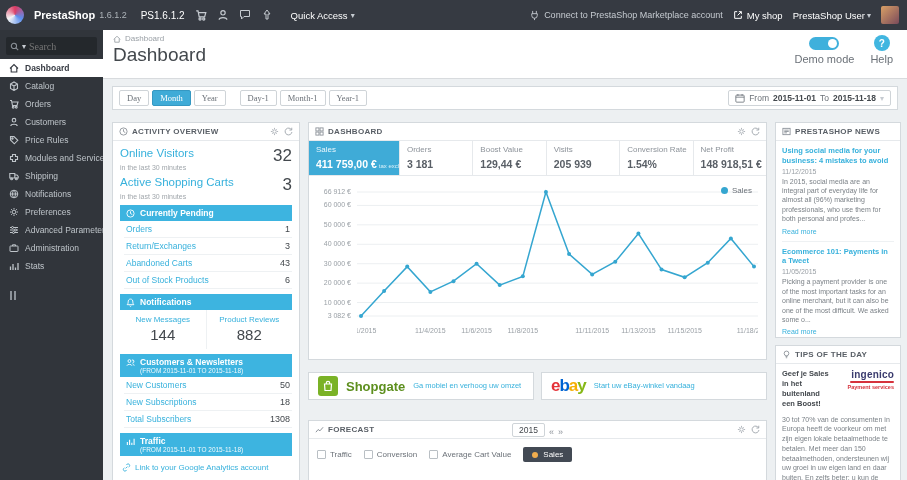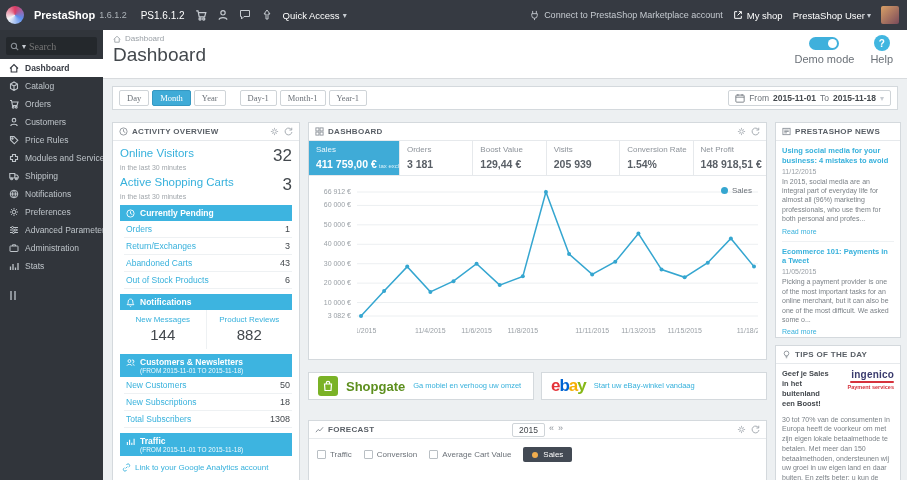--- a/index.html
+++ b/index.html
@@ -10,21 +10,21 @@
   button{font-family:Liberation Serif, serif}
 
   
   .topbar{position:absolute;top:0;left:0;width:100%;height:30px;background:#363a42;display:flex;align-items:center;justify-content:space-between;color:#fff;z-index:30;padding:0 8px 0 6px}
   .tb-left,.tb-right{display:flex;align-items:center;gap:10px}
   .logo{width:18px;height:18px;border-radius:50%;background:conic-gradient(#dd3b63,#5b8ff0,#f4f4f4,#dd3b63);flex:0 0 auto}
   .brand{font-weight:bold;font-size:11px}
   .ver{font-size:9px;color:#aeb4ba;margin-left:-6px}
   .shopname{font-size:10px;margin-left:4px}
   .tb-ic{color:#c6cbd1;cursor:pointer}
-  .quick{font-size:9.5px;margin-left:0;display:flex;align-items:center;gap:3px;cursor:pointer}
+  .quick{font-size:9.5px;margin-left:8px;display:flex;align-items:center;gap:3px;cursor:pointer}
   .caret{font-size:8px;color:#c6cbd1}
   .mk{display:flex;align-items:center;gap:4px;font-size:9px;color:#c6cbd1;cursor:pointer}
   .myshop{font-size:9.5px;display:flex;gap:4px;align-items:center;cursor:pointer}
   .usermenu{font-size:9.5px;display:flex;gap:2px;align-items:center;cursor:pointer}
   .avatar{width:18px;height:18px;border-radius:2px;background:linear-gradient(135deg,#d9a066,#7a4a5a);flex:0 0 auto}
 
   
   .sidebar{position:absolute;top:30px;left:0;width:103px;height:450px;background:#31353b;z-index:20}
   .search-box{margin:7px 6px 4px;height:18px;background:#24282c;border-radius:2px;display:flex;align-items:center;padding:0 4px;gap:3px;color:#8b9198}
   .search-box input{background:transparent;border:0;outline:0;color:#9aa0a6;font-size:10px;width:48px;font-family:Liberation Serif, serif}
@@ -106,21 +106,21 @@
   
   .promos{position:absolute;left:205px;top:342px;width:459px;display:flex;gap:7px}
   .promo{flex:1;background:#fff;border:1px solid #d4d9dd;height:28px;display:flex;align-items:center;padding:0 9px;gap:8px;cursor:pointer}
   .shopgate-badge{width:20px;height:20px;background:#7ab226;border-radius:3px;display:flex;align-items:center;justify-content:center;flex:0 0 auto}
   .shopgate-text{color:#5d8f1e;font-weight:bold;font-size:13px}
   .promo-link{color:#37b1dc;font-size:7.5px;line-height:1.3}
   .ebay-logo{font-weight:bold;font-size:17px;letter-spacing:-1px}
 
   
   .forecast{left:205px;top:390px;width:459px;height:118px}
-  .year-ctl{display:flex;align-items:flex-start;gap:4px;margin-left:10px;color:#6b7178;font-size:8.5px}
+  .year-ctl{display:flex;align-items:flex-end;gap:4px;margin-left:10px;color:#6b7178;font-size:8.5px}
   .year-box{border:1px solid #cfd4d8;padding:1px 6px;border-radius:2px;color:#43484d;cursor:pointer}
   .arrow-btn{cursor:pointer;color:#8d939a;font-size:9px}
   .fc-legend{display:flex;align-items:center;gap:12px;padding:8px 8px}
   .fc-item{display:flex;align-items:center;gap:4px;font-size:8px;color:#6b7178;cursor:pointer}
   .checkbox{width:9px;height:9px;border:1px solid #b9bfc4;background:#fff;border-radius:1px}
   .fc-sales{background:#434a54;color:#fff;border-radius:2px;padding:3px 9px;display:flex;align-items:center;gap:5px;font-size:8px;cursor:pointer}
   .fc-sales .dot{width:6px;height:6px;border-radius:50%;background:#f0ad4e}
 
   
   .news{left:672px;top:92px;width:126px;height:216px}

